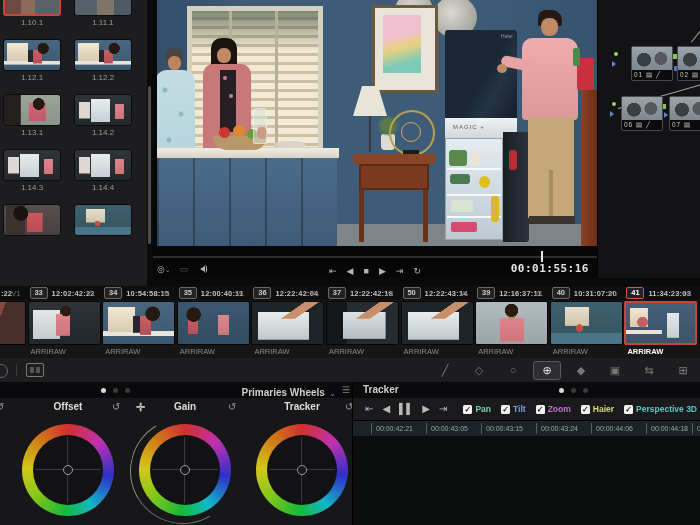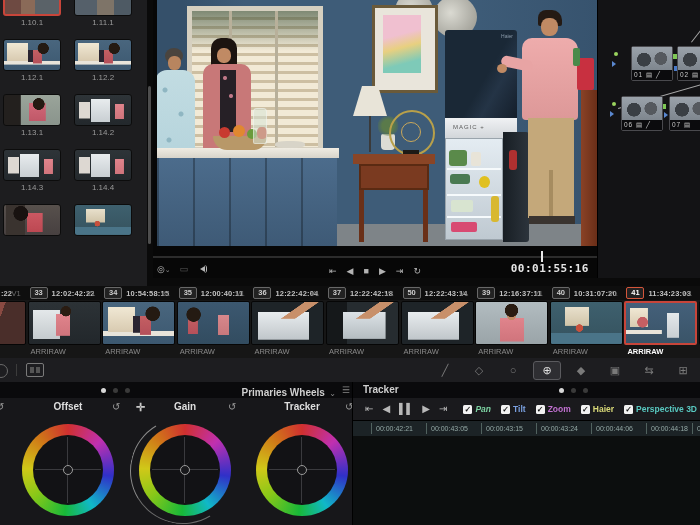--- a/index.html
+++ b/index.html
@@ -502,21 +502,21 @@
       <div id="tk-transport">
           <span class="tico">⇤</span>
           <span class="tico">◀</span>
           <span class="tico">▌▌</span>
           <span class="tico">▶</span>
           <span class="tico">⇥</span>
         </div>
       <div id="tk-checks">
           <span class="chk">
             <span class="box">✓</span>
-            <span style="color: rgb(123, 208, 160); font-style: italic;">Pan</span>
+            <span style="color: rgb(123, 208, 160);">Pan</span>
           </span>
           <span class="chk">
             <span class="box">✓</span>
             <span style="color: rgb(122, 160, 224);">Tilt</span>
           </span>
           <span class="chk">
             <span class="box">✓</span>
             <span style="color: rgb(192, 112, 208);">Zoom</span>
           </span>
           <span class="chk">

